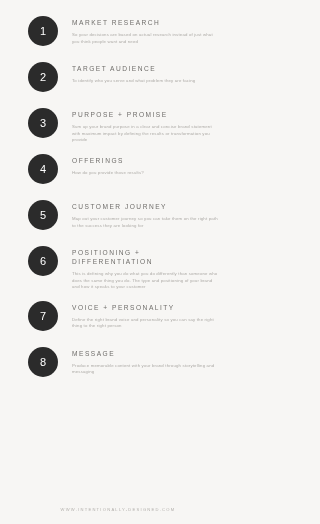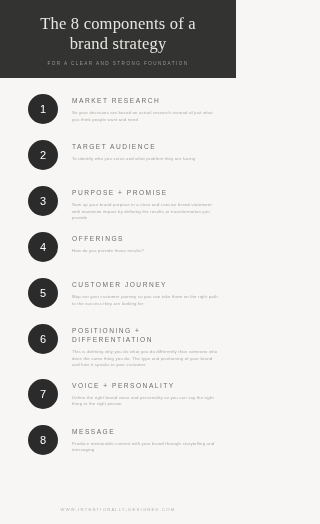--- a/index.html
+++ b/index.html
@@ -107,24 +107,20 @@
     font-size: 4.1px;
     letter-spacing: 1.25px;
     text-transform: uppercase;
   }
 </style>
 </head>
 <body>
 
 <div class="page">
 
-  <div class="header">
-    <div class="header-title">The 8 components of a brand strategy</div>
-    <div class="header-sub">FOR A CLEAR AND STRONG FOUNDATION</div>
-  </div>
 
   <ul class="list">
 
     <li class="item">
       <div class="badge">1</div>
       <div class="item-body">
         <div class="item-title">MARKET RESEARCH</div>
         <div class="item-desc">So your decisions are based on actual research instead of just what you think people want and need</div>
       </div>
     </li>

